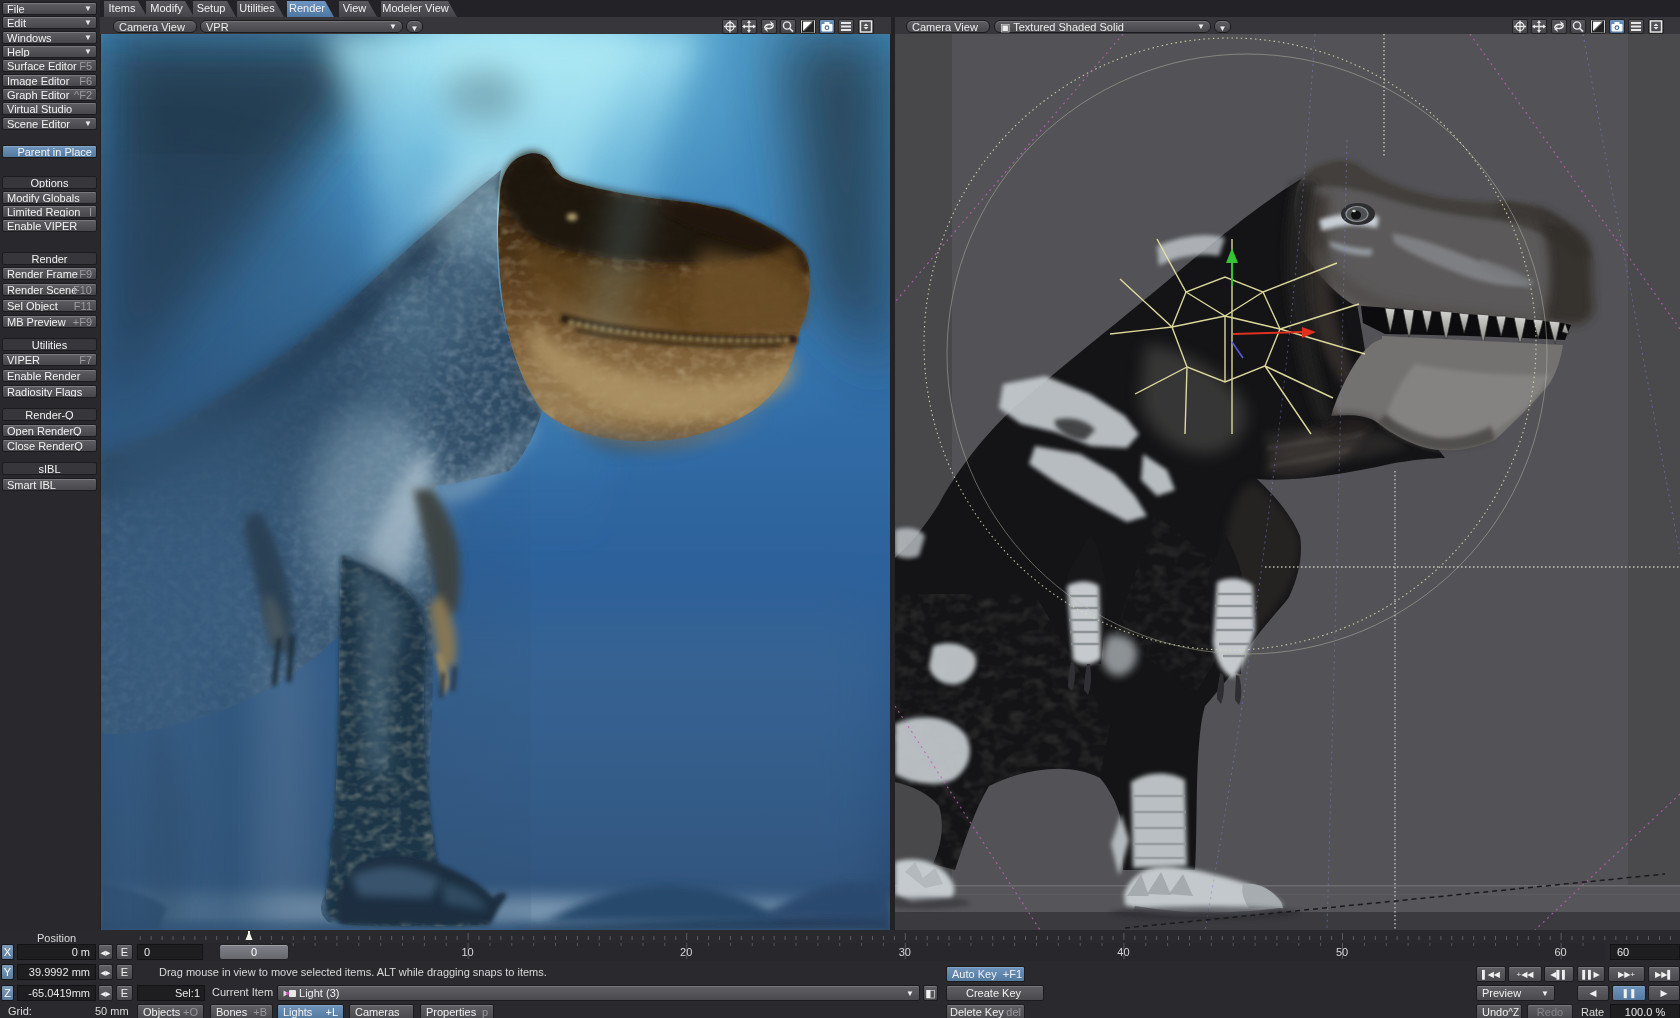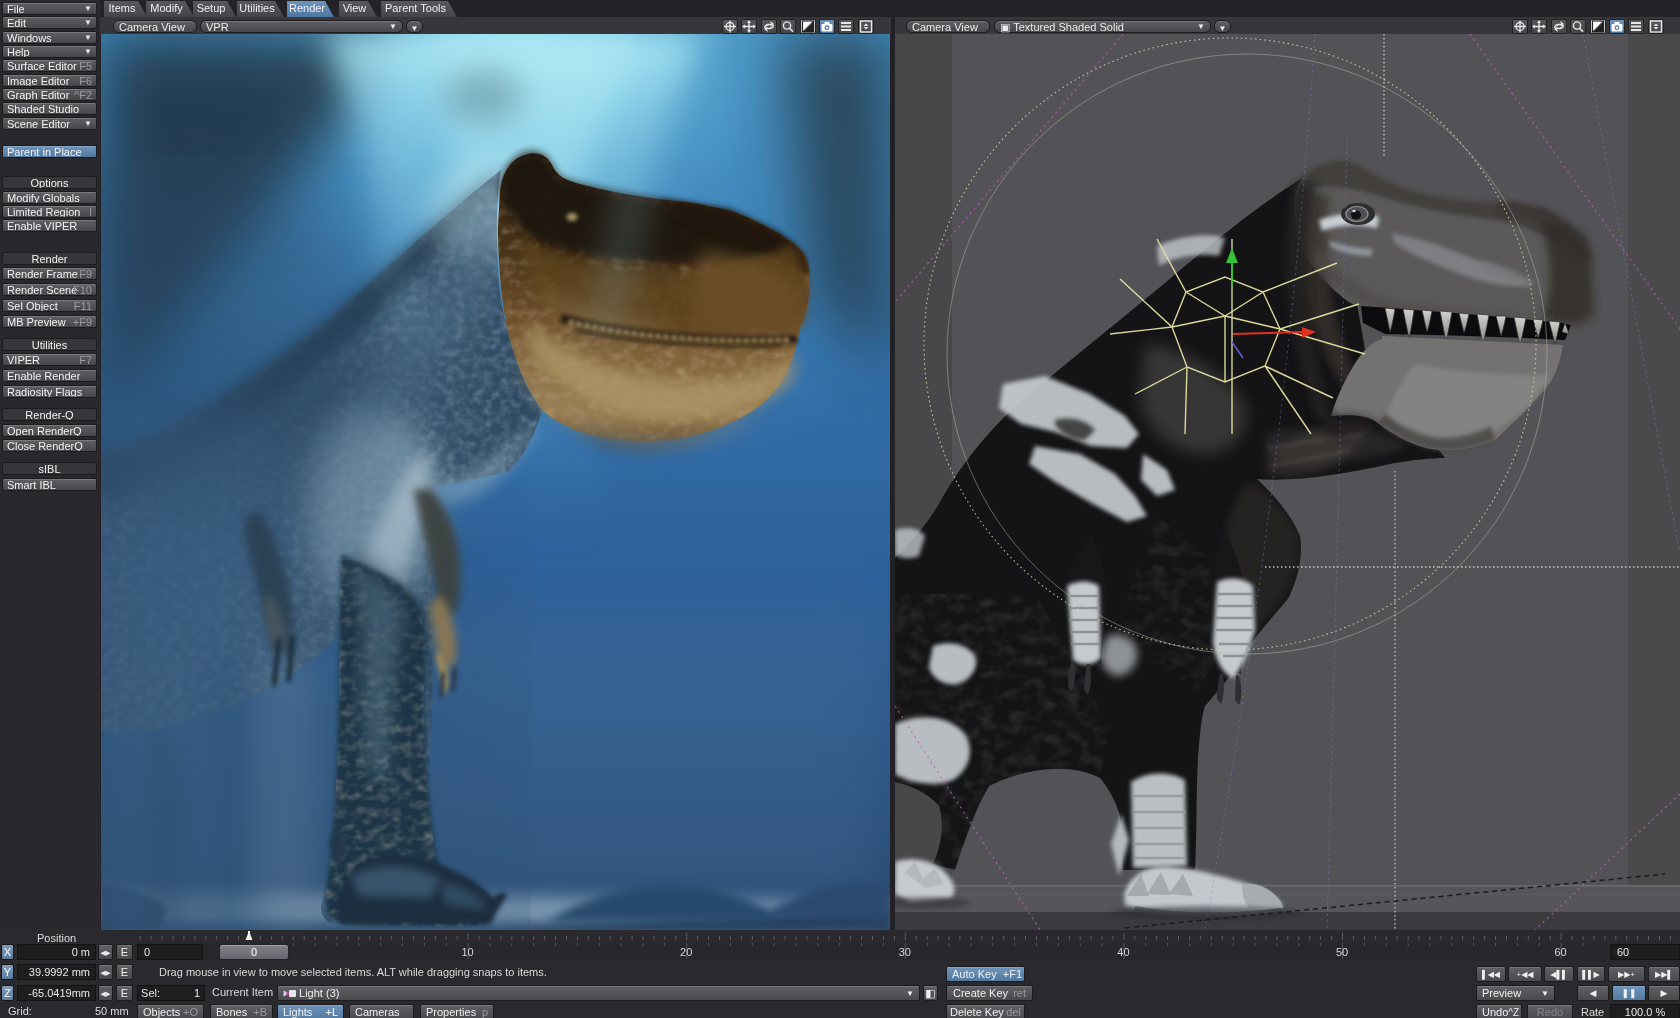--- a/index.html
+++ b/index.html
@@ -47,21 +47,21 @@
 <body>
 <div id="root">
 
   <div id="tabbar">
     <div class="tab" style="left:4px;width:43px;">Items</div>
     <div class="tab" style="left:46px;width:48px;">Modify</div>
     <div class="tab" style="left:93px;width:43px;">Setup</div>
     <div class="tab" style="left:137px;width:47px;">Utilities</div>
     <div class="tab active" style="left:187px;width:47px;">Render</div>
     <div class="tab" style="left:239px;width:38px;">View</div>
-    <div class="tab" style="left:281px;width:76px;">Parent Tools</div>
+    <div class="tab" style="left:281px;width:76px;">Modeler View</div>
   </div>
 
   <div class="vhead" style="left:100px; width:791px;">
     <div class="vbtn" style="left:13px;width:84px;">Camera View <span style="float:right;font-size:8px;">▼</span></div>
     <div class="vbtn" style="left:100px;width:203px;">VPR <span style="float:right;font-size:8px;">▼</span></div>
     <div class="vbtn" style="left:306px;width:17px;text-align:center;padding:0;"><span style="font-size:8px;">▼</span></div>
     <div id="icons-l">
         <div class="ico" style="left: 622px;">
           <svg width="14" height="13" viewBox="0 0 14 13" style="display:block;margin:0 auto;">
             <circle cx="7" cy="6.5" r="4" fill="none" stroke="#e8e8e8" stroke-width="1.3"></circle>
@@ -173,23 +173,23 @@
   </div>
 
   <div id="sidebar">
       <div class="btn" style="top: 2px;">File<span class="arr">▼</span></div>
       <div class="btn" style="top: 16.3px;">Edit<span class="arr">▼</span></div>
       <div class="btn" style="top: 30.7px;">Windows<span class="arr">▼</span></div>
       <div class="btn" style="top: 45px;">Help<span class="arr">▼</span></div>
       <div class="btn" style="top: 59.4px;">Surface Editor<span class="key">F5</span></div>
       <div class="btn" style="top: 73.7px;">Image Editor<span class="key">F6</span></div>
       <div class="btn" style="top: 88.1px;">Graph Editor<span class="key">^F2</span></div>
-      <div class="btn" style="top: 102.4px;">Shaded Studio</div>
+      <div class="btn" style="top: 102.4px;">Virtual Studio</div>
       <div class="btn" style="top: 116.8px;">Scene Editor<span class="arr">▼</span></div>
-      <div class="btn blue" style="top: 145px;">Parent in Place</div>
+      <div class="btn blue" style="top: 145px; text-align: right;">Parent in Place</div>
       <div class="btn hdr" style="top: 176.4px;">Options</div>
       <div class="btn" style="top: 190.7px;">Modify Globals</div>
       <div class="btn" style="top: 205px;">Limited Region<span class="key">I</span></div>
       <div class="btn" style="top: 219.4px;">Enable VIPER</div>
       <div class="btn hdr" style="top: 252.4px;">Render</div>
       <div class="btn" style="top: 267px;">Render Frame<span class="key">F9</span></div>
       <div class="btn" style="top: 283px;">Render Scene<span class="key">F10</span></div>
       <div class="btn" style="top: 299px;">Sel Object<span class="key">F11</span></div>
       <div class="btn" style="top: 315px;">MB Preview<span class="key">+F9</span></div>
       <div class="btn hdr" style="top: 337.7px;">Utilities</div>
@@ -798,37 +798,37 @@
       <div class="abs" style="left:1px;top:34px;width:13px;height:16px;background:linear-gradient(#7e9cba,#5c7d9e);border:1px solid #16161a;border-radius:2px;text-align:center;line-height:15px;color:#fff;">Y</div>
       <div class="fld" style="left:17px;top:34px;width:79px;text-align:right;padding-right:5px;">39.9992 mm</div>
       <div class="bbtn" style="left:98px;top:34px;width:15px;padding:0;text-align:center;font-size:6.5px;letter-spacing:0;">◀▶</div>
       <div class="bbtn" style="left:116px;top:34px;width:17px;padding:0;text-align:center;">E</div>
       <div class="abs" style="left:1px;top:55px;width:13px;height:16px;background:linear-gradient(#7e9cba,#5c7d9e);border:1px solid #16161a;border-radius:2px;text-align:center;line-height:15px;color:#fff;">Z</div>
       <div class="fld" style="left:17px;top:55px;width:79px;text-align:right;padding-right:5px;">-65.0419mm</div>
       <div class="bbtn" style="left:98px;top:55px;width:15px;padding:0;text-align:center;font-size:6.5px;letter-spacing:0;">◀▶</div>
       <div class="bbtn" style="left:116px;top:55px;width:17px;padding:0;text-align:center;">E</div>
       <div class="fld" style="left:137px;top:14px;width:66px;padding-left:6px;">0</div>
       <div class="abs" style="left:143px;top:36px;color:#dadada;padding-left:16px;">Drag mouse in view to move selected items. ALT while dragging snaps to items.</div>
-      <div class="fld" style="left:137px;top:55px;width:68px;">&nbsp;Sel:<span style="float:right;padding-right:4px;">1</span></div>
+      <div class="fld" style="left:137px;top:55px;width:68px;text-align:right;">&nbsp;Sel:<span style="float:right;padding-right:4px;">1</span></div>
       <div class="abs" style="left:212px;top:56px;color:#dcdcdc;">Current Item</div>
       <div class="bbtn" style="left:277px;top:55px;width:643px;"><svg width="13" height="9" style="vertical-align:-1px;">
           <rect x="6" y="1" width="7" height="7" rx="1" fill="#e8e8e8"></rect>
           <path d="M6 4.5 L0.5 1.5 V7.5 Z" fill="#d8d8d8"></path>
           <circle cx="4.5" cy="4.5" r="1.6" fill="#e040c0"></circle>
         </svg> Light (3)<span style="float:right;font-size:8px;">▼</span></div>
       <div class="bbtn" style="left:923px;top:55px;width:15px;padding:0;text-align:center;">◧</div>
       <div class="abs" style="left:8px;top:75px;color:#dcdcdc;">Grid:</div>
       <div class="abs" style="left:95px;top:75px;color:#dcdcdc;">50 mm</div>
       <div class="bbtn" style="left:137px;top:74px;width:67px;">Objects<span class="dim" style="float:right;">+O</span></div>
       <div class="bbtn" style="left:210px;top:74px;width:63px;">Bones<span class="dim" style="float:right;">+B</span></div>
       <div class="bbtn blue" style="left:277px;top:74px;width:67px;">Lights<span style="float:right;color:#fff;">+L</span></div>
       <div class="bbtn" style="left:349px;top:74px;width:65px;">Cameras</div>
       <div class="bbtn" style="left:420px;top:74px;width:74px;">Properties<span class="dim" style="float:right;">p</span></div>
       <div class="bbtn blue" style="left:946px;top:36px;width:79px;white-space:nowrap;">Auto Key&nbsp; +F1</div>
-      <div class="bbtn" style="left:946px;top:55px;width:87px;padding:0 6px;">Create Key<span class="dim" style="float:right;">ret</span></div>
+      <div class="bbtn" style="left:946px;top:55px;width:98px;padding:0 19px;">Create Key<span class="dim" style="float:right;">ret</span></div>
       <div class="bbtn" style="left:946px;top:74px;width:79px;padding:0 3px;">Delete Key<span class="dim" style="float:right;">del</span></div>
       <div class="bbtn" style="left:1476px;top:36px;width:30px;padding:0;text-align:center;font-size:8px;">▌◀◀</div>
       <div class="bbtn" style="left:1508px;top:36px;width:34px;padding:0;text-align:center;font-size:8px;">+◀◀</div>
       <div class="bbtn" style="left:1544px;top:36px;width:30px;padding:0;text-align:center;font-size:8px;">◀▌▌</div>
       <div class="bbtn" style="left:1577px;top:36px;width:28px;padding:0;text-align:center;font-size:8px;">▌▌▶</div>
       <div class="bbtn" style="left:1608px;top:36px;width:37px;padding:0;text-align:center;font-size:8px;">▶▶+</div>
       <div class="bbtn" style="left:1648px;top:36px;width:32px;padding:0;text-align:center;font-size:8px;">▶▶▌</div>
       <div class="bbtn" style="left:1476px;top:55px;width:79px;">Preview<span style="float:right;font-size:8px;">▼</span></div>
       <div class="bbtn" style="left:1577px;top:55px;width:32px;padding:0;text-align:center;font-size:9px;">◀</div>
       <div class="bbtn blue" style="left:1612px;top:55px;width:34px;padding:0;text-align:center;font-size:9px;">❚❚</div>

